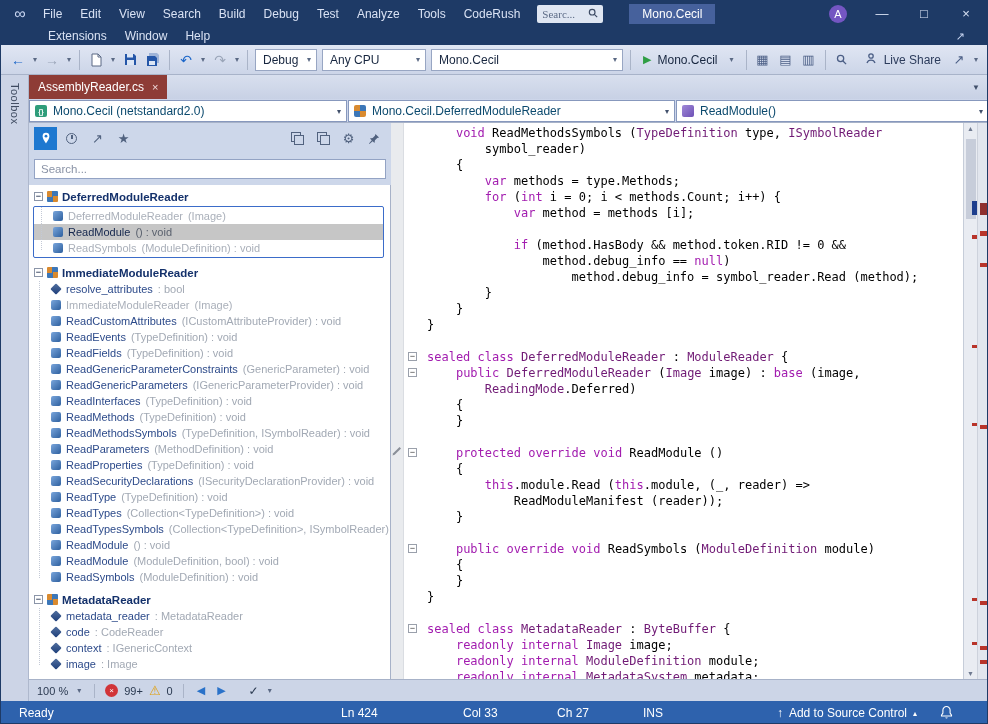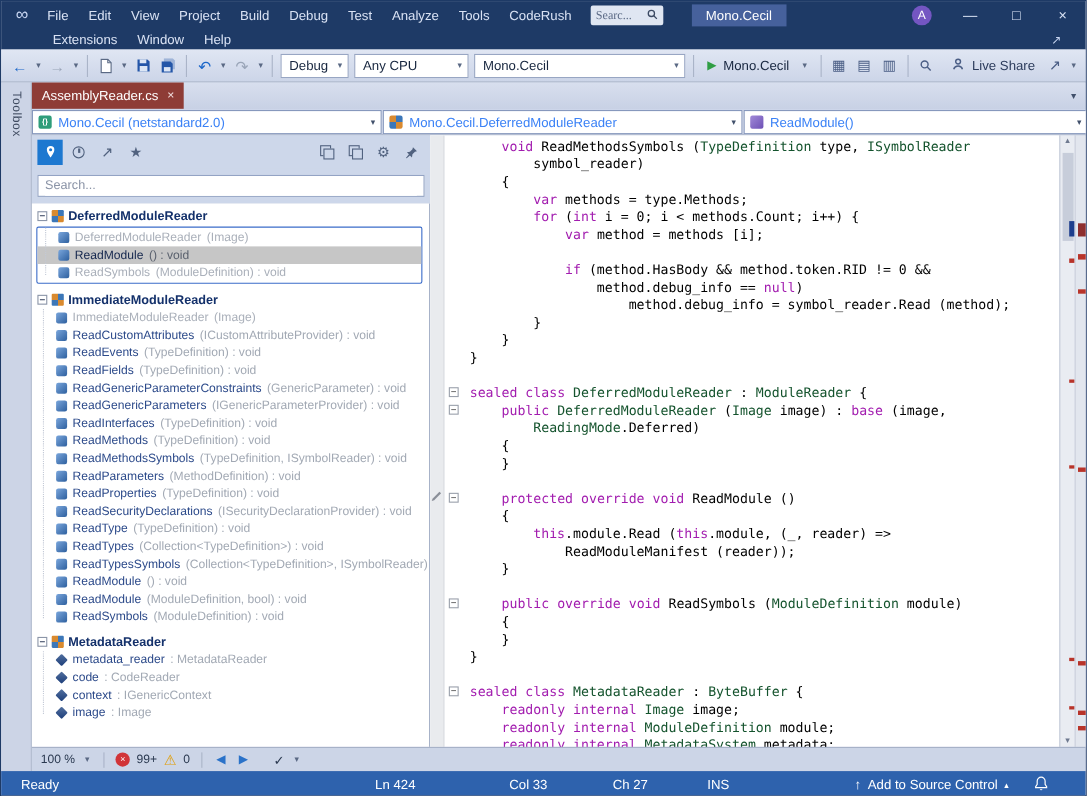--- a/index.html
+++ b/index.html
@@ -44,21 +44,21 @@
 
   
   .tabstrip{position:absolute;left:28px;right:0;top:74px;height:24px;background:linear-gradient(#d8dfee,#c8d1e5)}
   .tab{position:absolute;left:0;top:0;height:24px;background:#8e3c36;color:#fff;display:flex;align-items:center;padding:0 9px;font-size:12px;gap:8px}
   .tabclose{font-size:11px;color:#f0dcdc}
   .docdd{position:absolute;right:7px;top:8px;font-size:8px;color:#41506b}
 
   
   .navstrip{position:absolute;left:28px;right:0;top:98px;height:24px;background:#cdd6ea;border-bottom:1px solid #a7b2c8}
   .navdrop{position:absolute;top:1px;height:22px;background:#fff;border:1px solid #8798bd;display:flex;align-items:center;gap:6px;padding:0 18px 0 5px;overflow:hidden;white-space:nowrap}
-  .navdrop .ntext{font-size:12px;color:#3b82f6}
+  .navdrop .ntext{font-size:12px;color:#0c4a6e}
   .ncaret{position:absolute;right:5px;top:6px;font-size:8px;color:#41506b}
   .d1{left:0;width:318px}.d2{left:319px;width:327px}.d3{left:647px;width:313px}
   .nicon{flex:0 0 auto;width:12px;height:12px;border-radius:2px;display:flex;align-items:center;justify-content:center}
   .nicon.proj{background:#2f9d7a;color:#fff;font-size:7px;font-weight:bold}
   .nicon.cls{background:conic-gradient(#3c77b8 0 90deg,#d98a2f 0 180deg,#3c77b8 0 270deg,#d98a2f 0 360deg)}
   .nicon.mtd{background:linear-gradient(135deg,#a18ad8,#6d50b5)}
 
   
   .ptools{position:absolute;left:28px;top:122px;width:362px;height:30px;background:#cdd7ea;display:flex;align-items:center;padding:0 5px;gap:3px}
   .pt-btn{width:23px;height:23px;display:flex;align-items:center;justify-content:center;color:#51627f;font-size:13px}
@@ -93,21 +93,21 @@
 
   
   .editor{position:absolute;left:390px;top:122px;width:572px;height:556px;background:#fff;overflow:hidden}
   .indmargin{position:absolute;left:0;top:0;width:13px;height:100%;background:#e9ebee;border-right:1px solid #dadde2}
   .pencil{position:absolute;left:0px;top:322px}
   .foldmargin{position:absolute;left:13px;top:0;width:18px;height:100%}
   .foldbox{position:absolute;left:4px;width:9px;height:9px;border:1px solid #9aa0ab;background:#fff;color:#333;font-size:9px;line-height:7px;text-align:center}
   .code{position:absolute;left:36px;top:2px;font-family:"DejaVu Sans Mono",monospace;font-size:12px;line-height:16px;white-space:pre;color:#000}
   .cline{height:16px}
   .tk-k{color:#a21caf}
-  .tk-t{color:#14532d}
+  .tk-t{color:#701a75}
   .tk-p{color:#000}
 
   
   .scrollbar{position:absolute;left:962px;top:122px;width:14px;height:556px;background:#e9ecf2;border-left:1px solid #c6cdd9}
   .sbarrow{position:absolute;left:0;width:13px;text-align:center;font-size:7px;color:#6f7a90}
   .sbarrow.up{top:2px}.sbarrow.down{bottom:2px}
   .sbthumb{position:absolute;left:2px;top:16px;width:10px;height:80px;background:#c7cdda}
   .sbmark{position:absolute;left:8px;width:5px}
   .annot{position:absolute;left:976px;top:122px;width:12px;height:556px;background:#e2e6ee;border-left:1px solid #cdd2dc}
   .anmark{position:absolute;left:2px;width:8px}
@@ -133,21 +133,21 @@
 
 <div class="window">
 
   <div class="titlebar">
     <div class="tb-row1">
       <span class="logo">∞</span>
       <div class="menurow">
           <span class="menu-item">File</span>
           <span class="menu-item">Edit</span>
           <span class="menu-item">View</span>
-          <span class="menu-item">Project</span>
+          <span class="menu-item">Search</span>
           <span class="menu-item">Build</span>
           <span class="menu-item">Debug</span>
           <span class="menu-item">Test</span>
           <span class="menu-item">Analyze</span>
           <span class="menu-item">Tools</span>
           <span class="menu-item">CodeRush</span>
         </div>
       <div class="tb-search">
         <input placeholder="Searc..." style="">
         <span><svg width="10" height="10" viewBox="0 0 12 12">
@@ -334,20 +334,25 @@
           </div>
         </div>
       </div>
       <div class="group">
         <div class="ghead">
           <span class="expander">−</span>
           <span class="gicon"></span>
           <span>ImmediateModuleReader</span>
         </div>
         <div class="items">
+          <div class="mrow">
+            <span class="mi field"></span>
+            <span class="mn">resolve_attributes</span>
+            <span class="ms"> : bool</span>
+          </div>
           <div class="mrow muted">
             <span class="mi method"></span>
             <span class="mn">ImmediateModuleReader</span>
             <span class="ms">(Image)</span>
           </div>
           <div class="mrow">
             <span class="mi method"></span>
             <span class="mn">ReadCustomAttributes</span>
             <span class="ms">(ICustomAttributeProvider) : void</span>
           </div>

